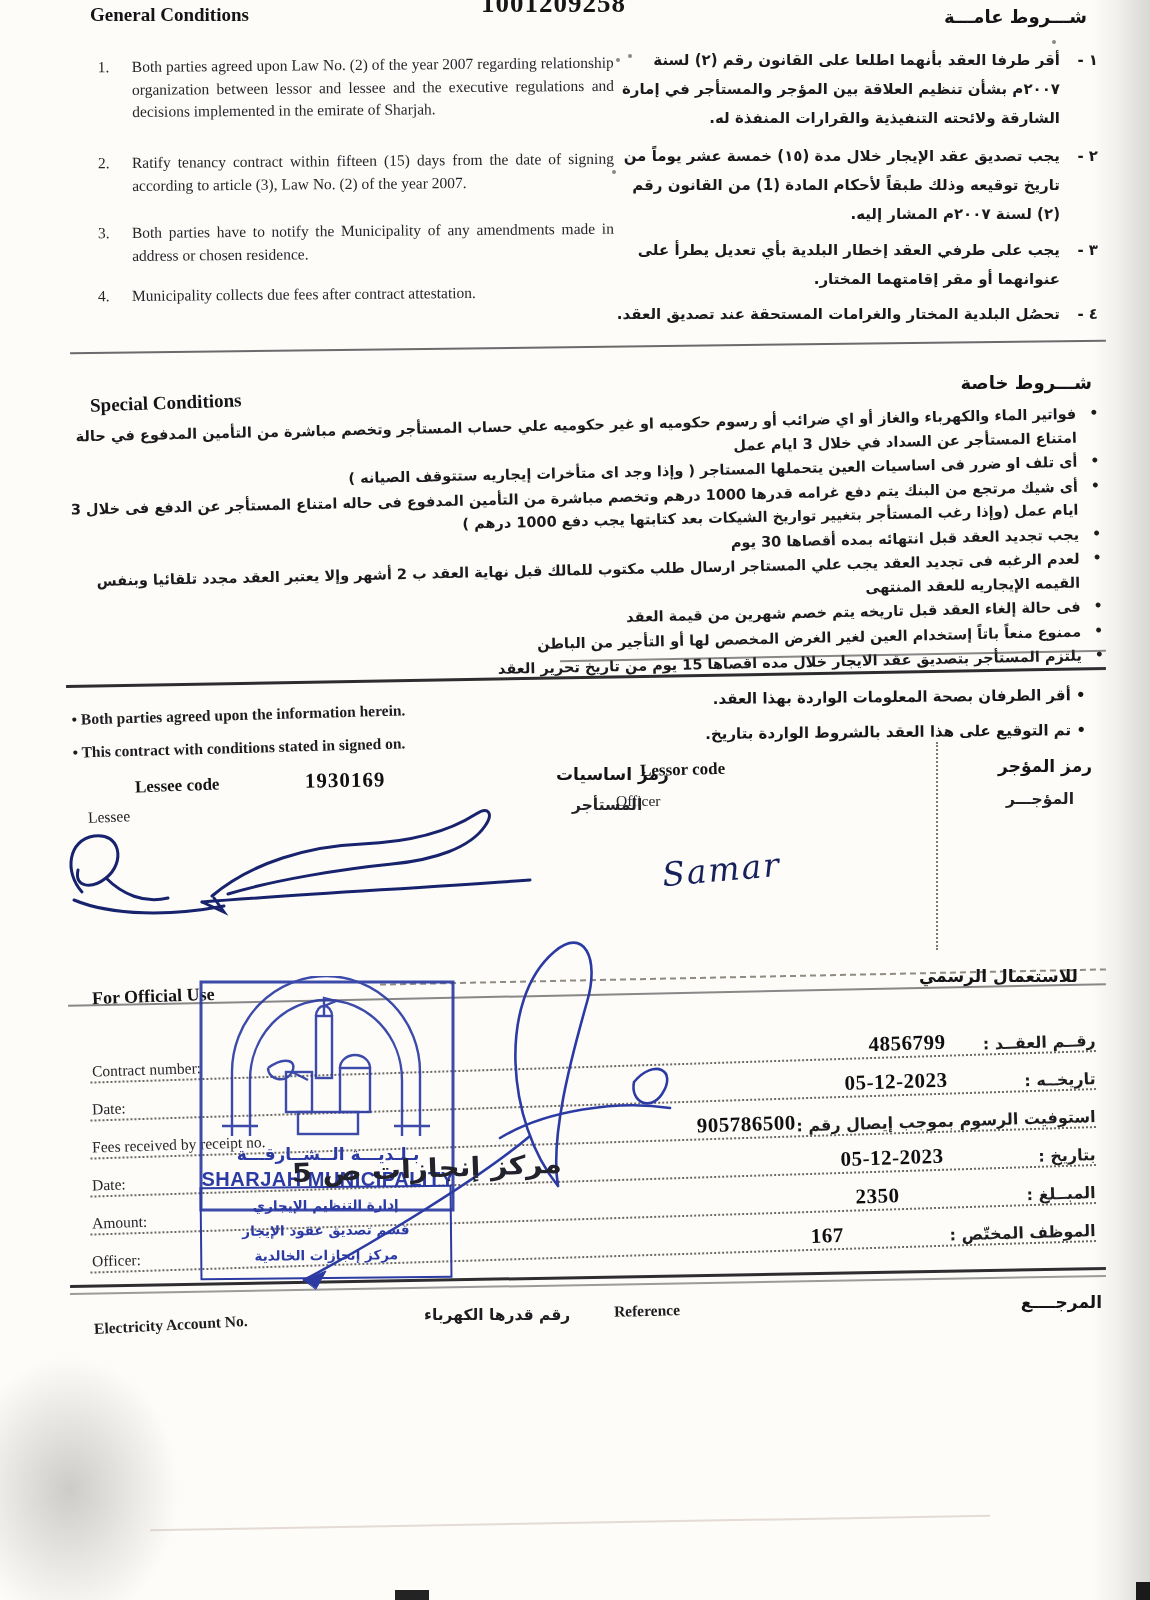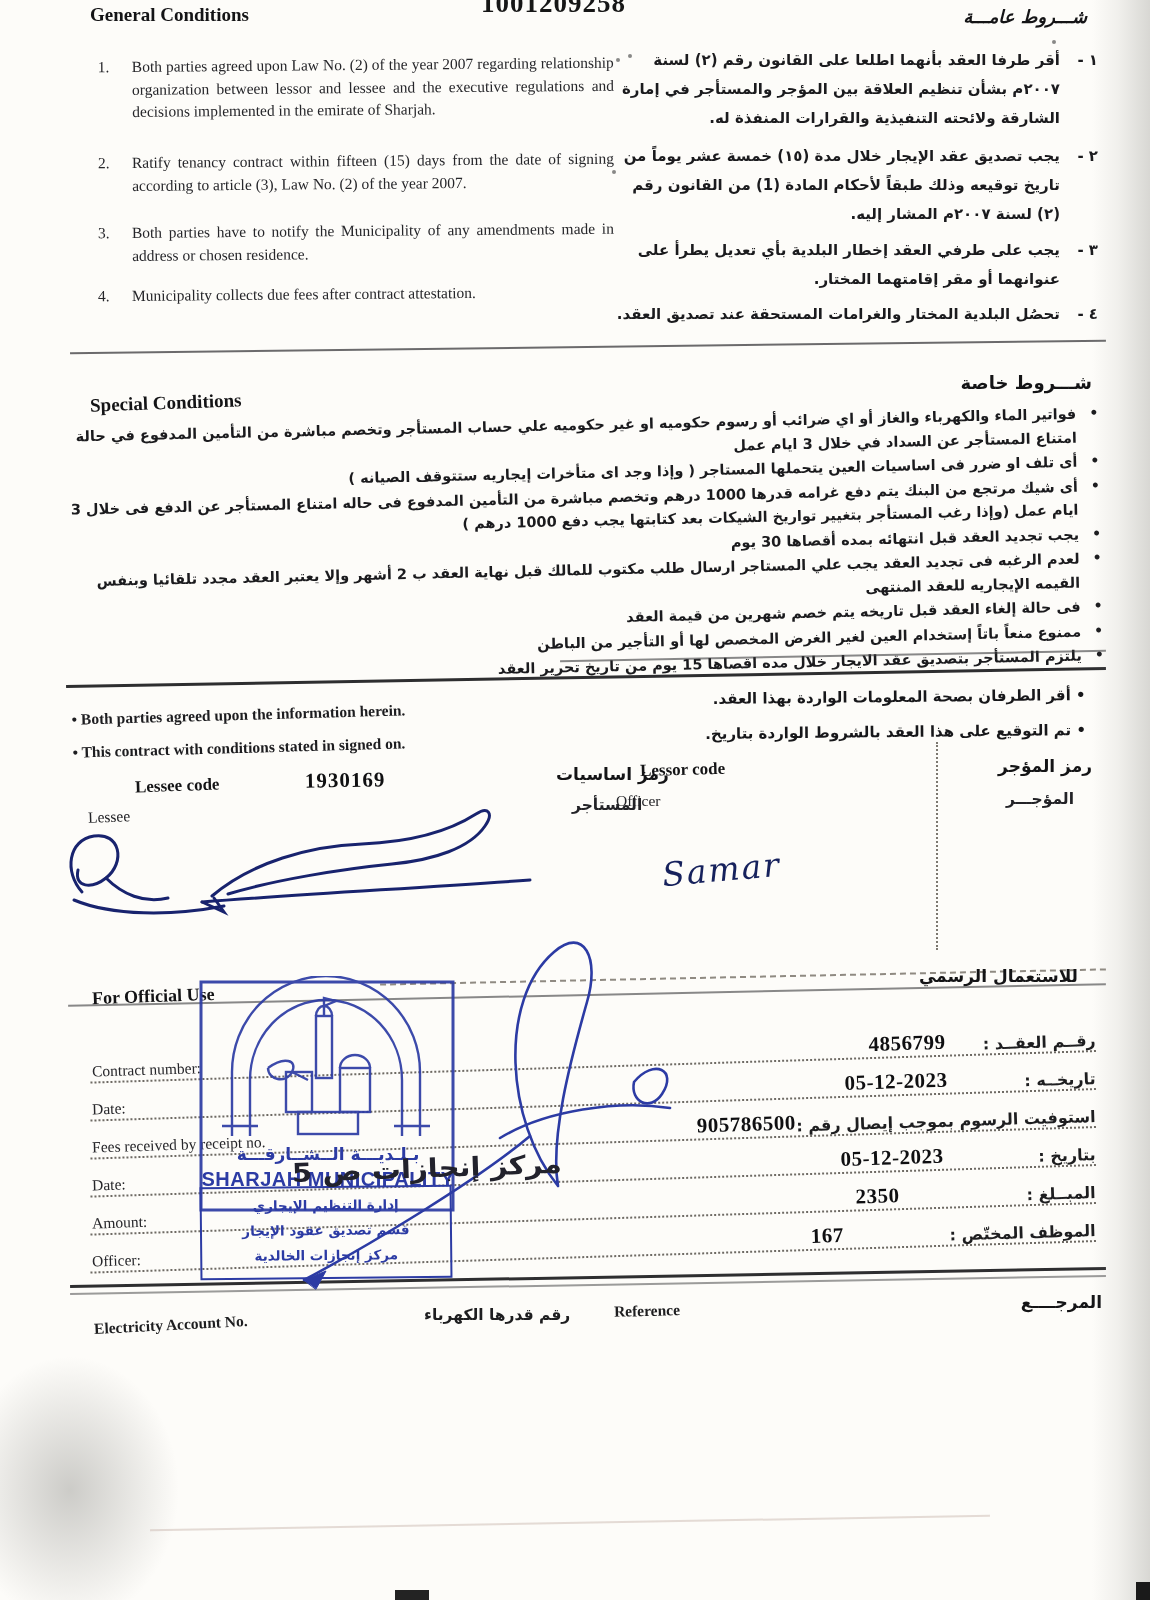--- a/index.html
+++ b/index.html
@@ -62,21 +62,21 @@
       background:radial-gradient(ellipse at center,rgba(110,110,105,.34),transparent 70%);}
   .speck{width:4px;height:4px;border-radius:50%;background:#4a4a4a;opacity:.65;}
 </style>
 </head>
 <body>
 
 <div class="page">
 
   <div class="abs serial" style="left:481px;top:-12px;">1001209258</div>
   <div class="abs sec-title-en" style="left:90px;top:4px;">General Conditions</div>
-  <div class="abs ar sec-title-ar" style="right:63px;top:6px;font-style:italic;">شـــروط عامـــة</div>
+  <div class="abs ar sec-title-ar" style="right:63px;top:6px;">شـــروط عامـــة</div>
 
   <div class="gc-en-item" style="top:54px;">
     <span class="num">1.</span>
     <span class="txt">Both parties agreed upon Law No. (2) of the year 2007 regarding relationship organization between lessor and lessee and the executive regulations and decisions implemented in the emirate of Sharjah.</span>
   </div>
   <div class="gc-en-item" style="top:150px;">
     <span class="num">2.</span>
     <span class="txt">Ratify tenancy contract within fifteen (15) days from the date of signing according to article (3), Law No. (2) of the year 2007.</span>
   </div>
   <div class="gc-en-item" style="top:220px;">

